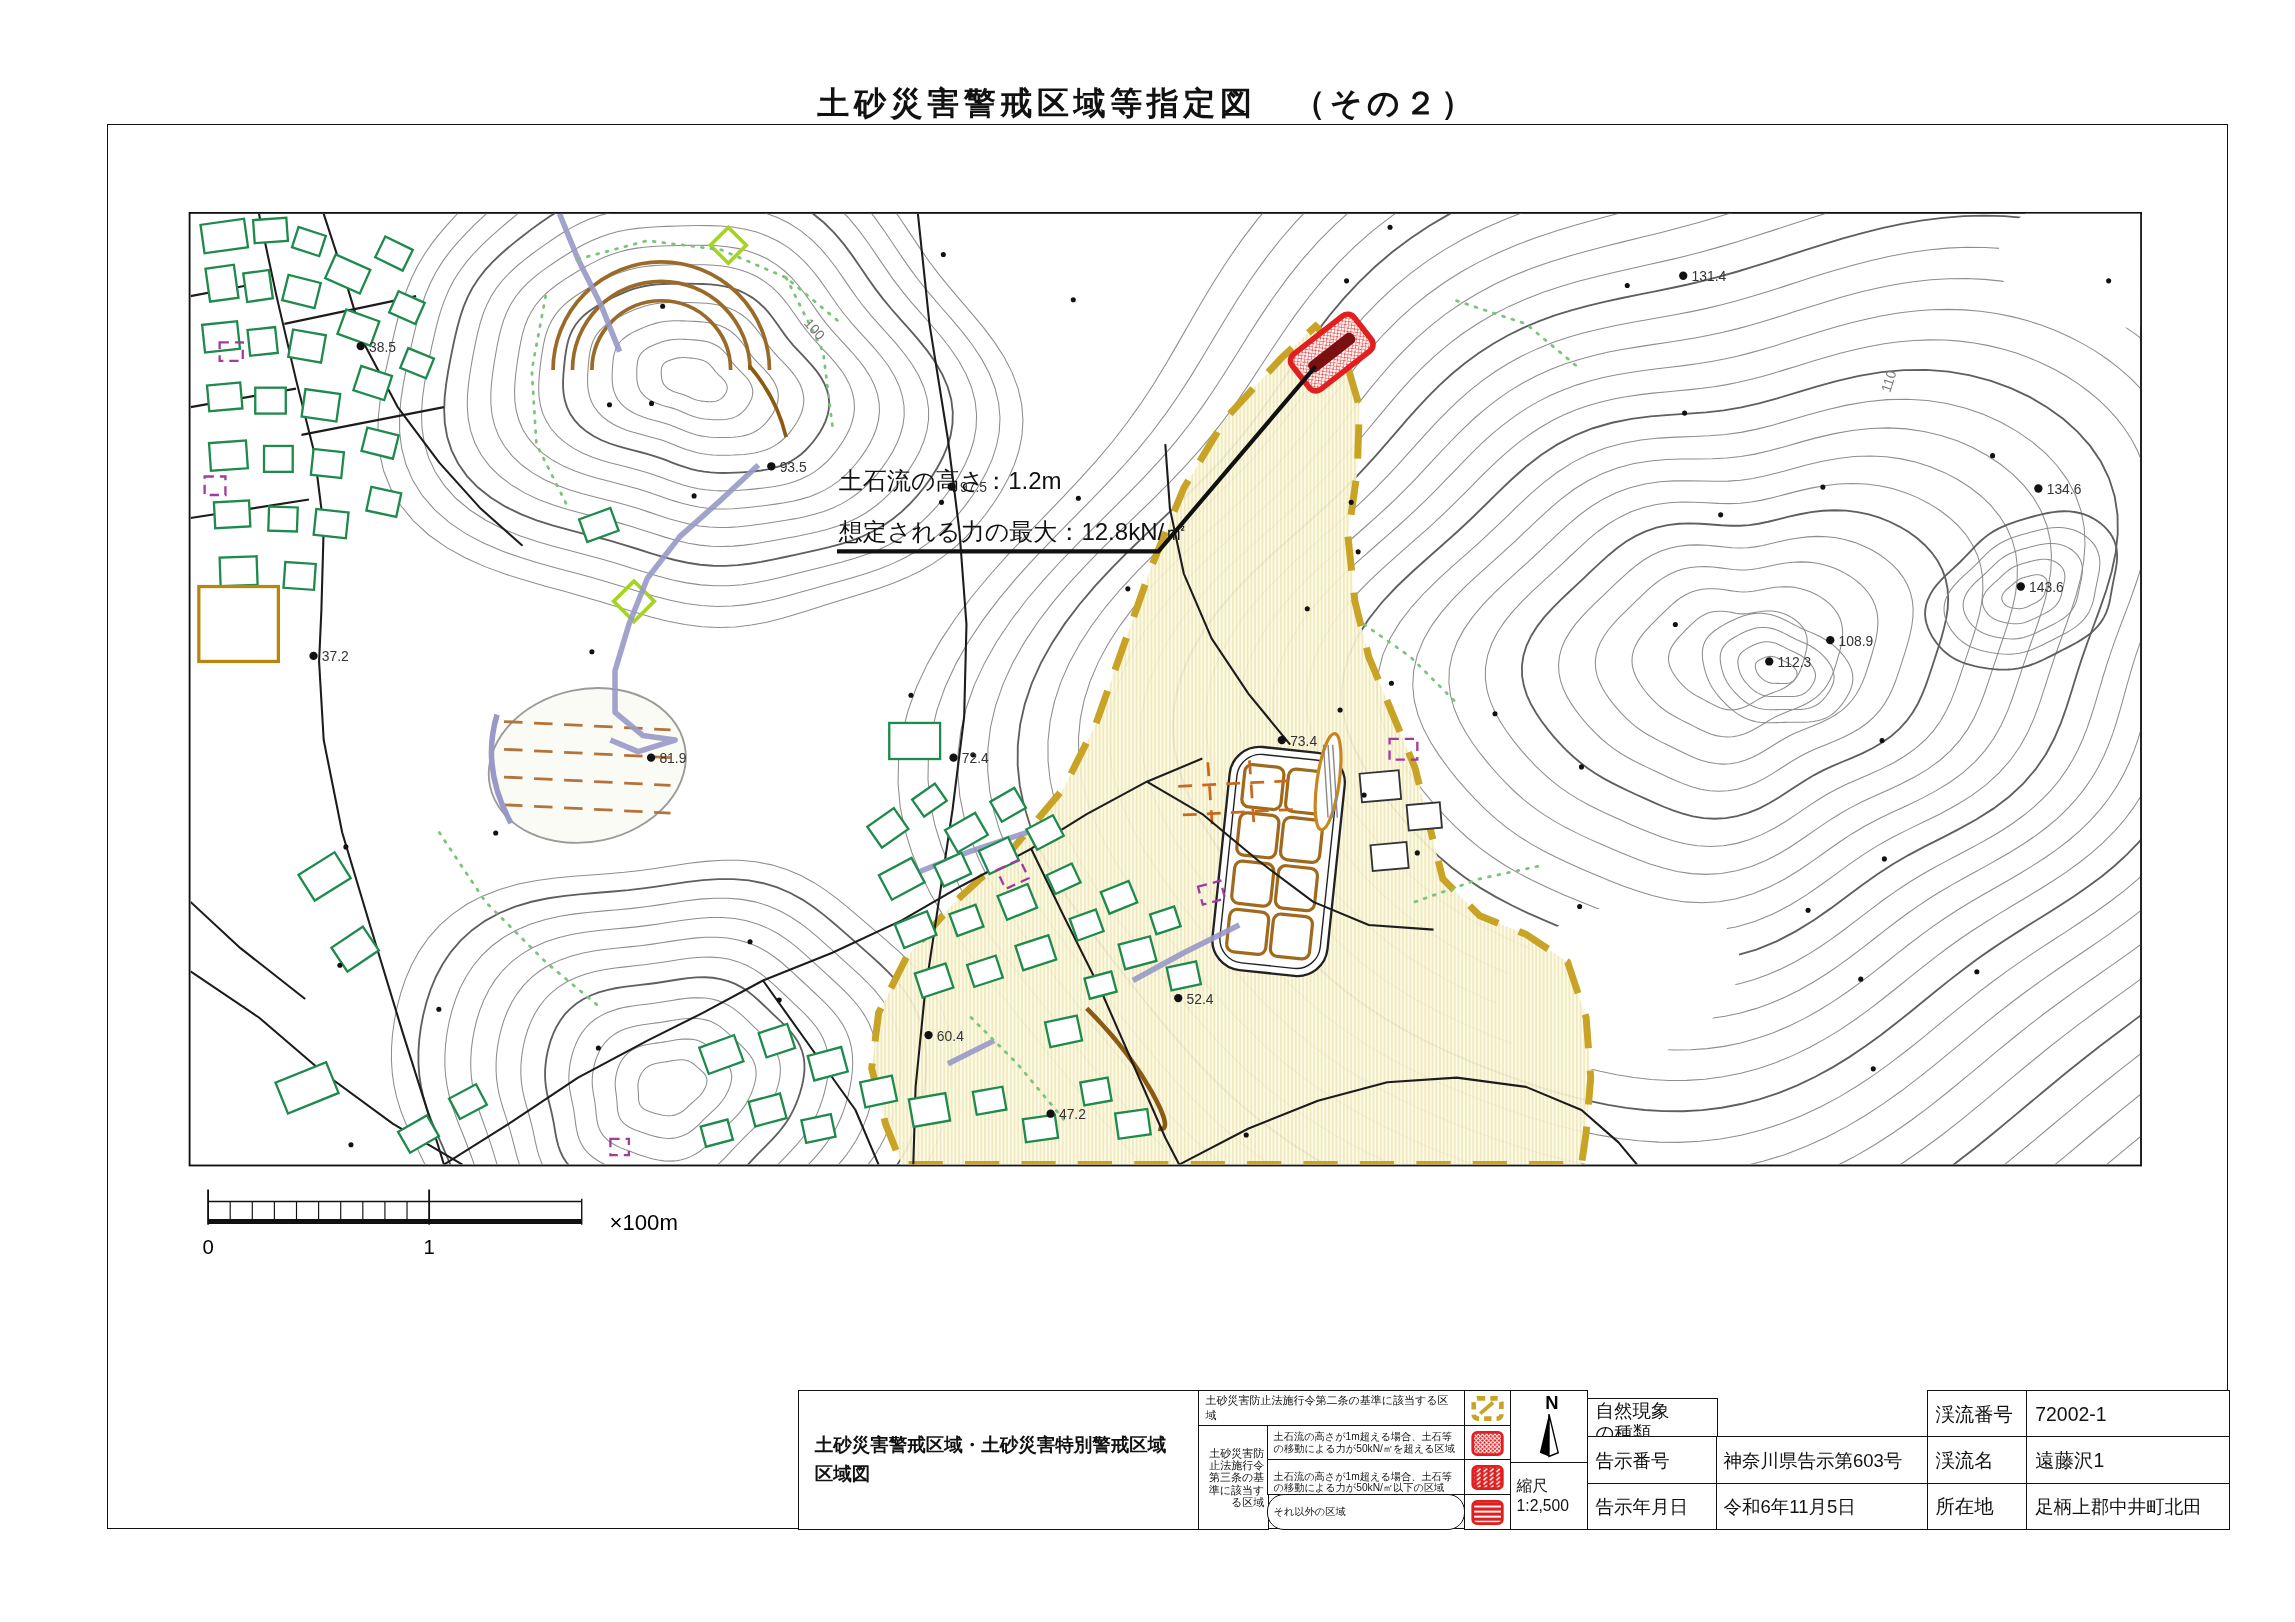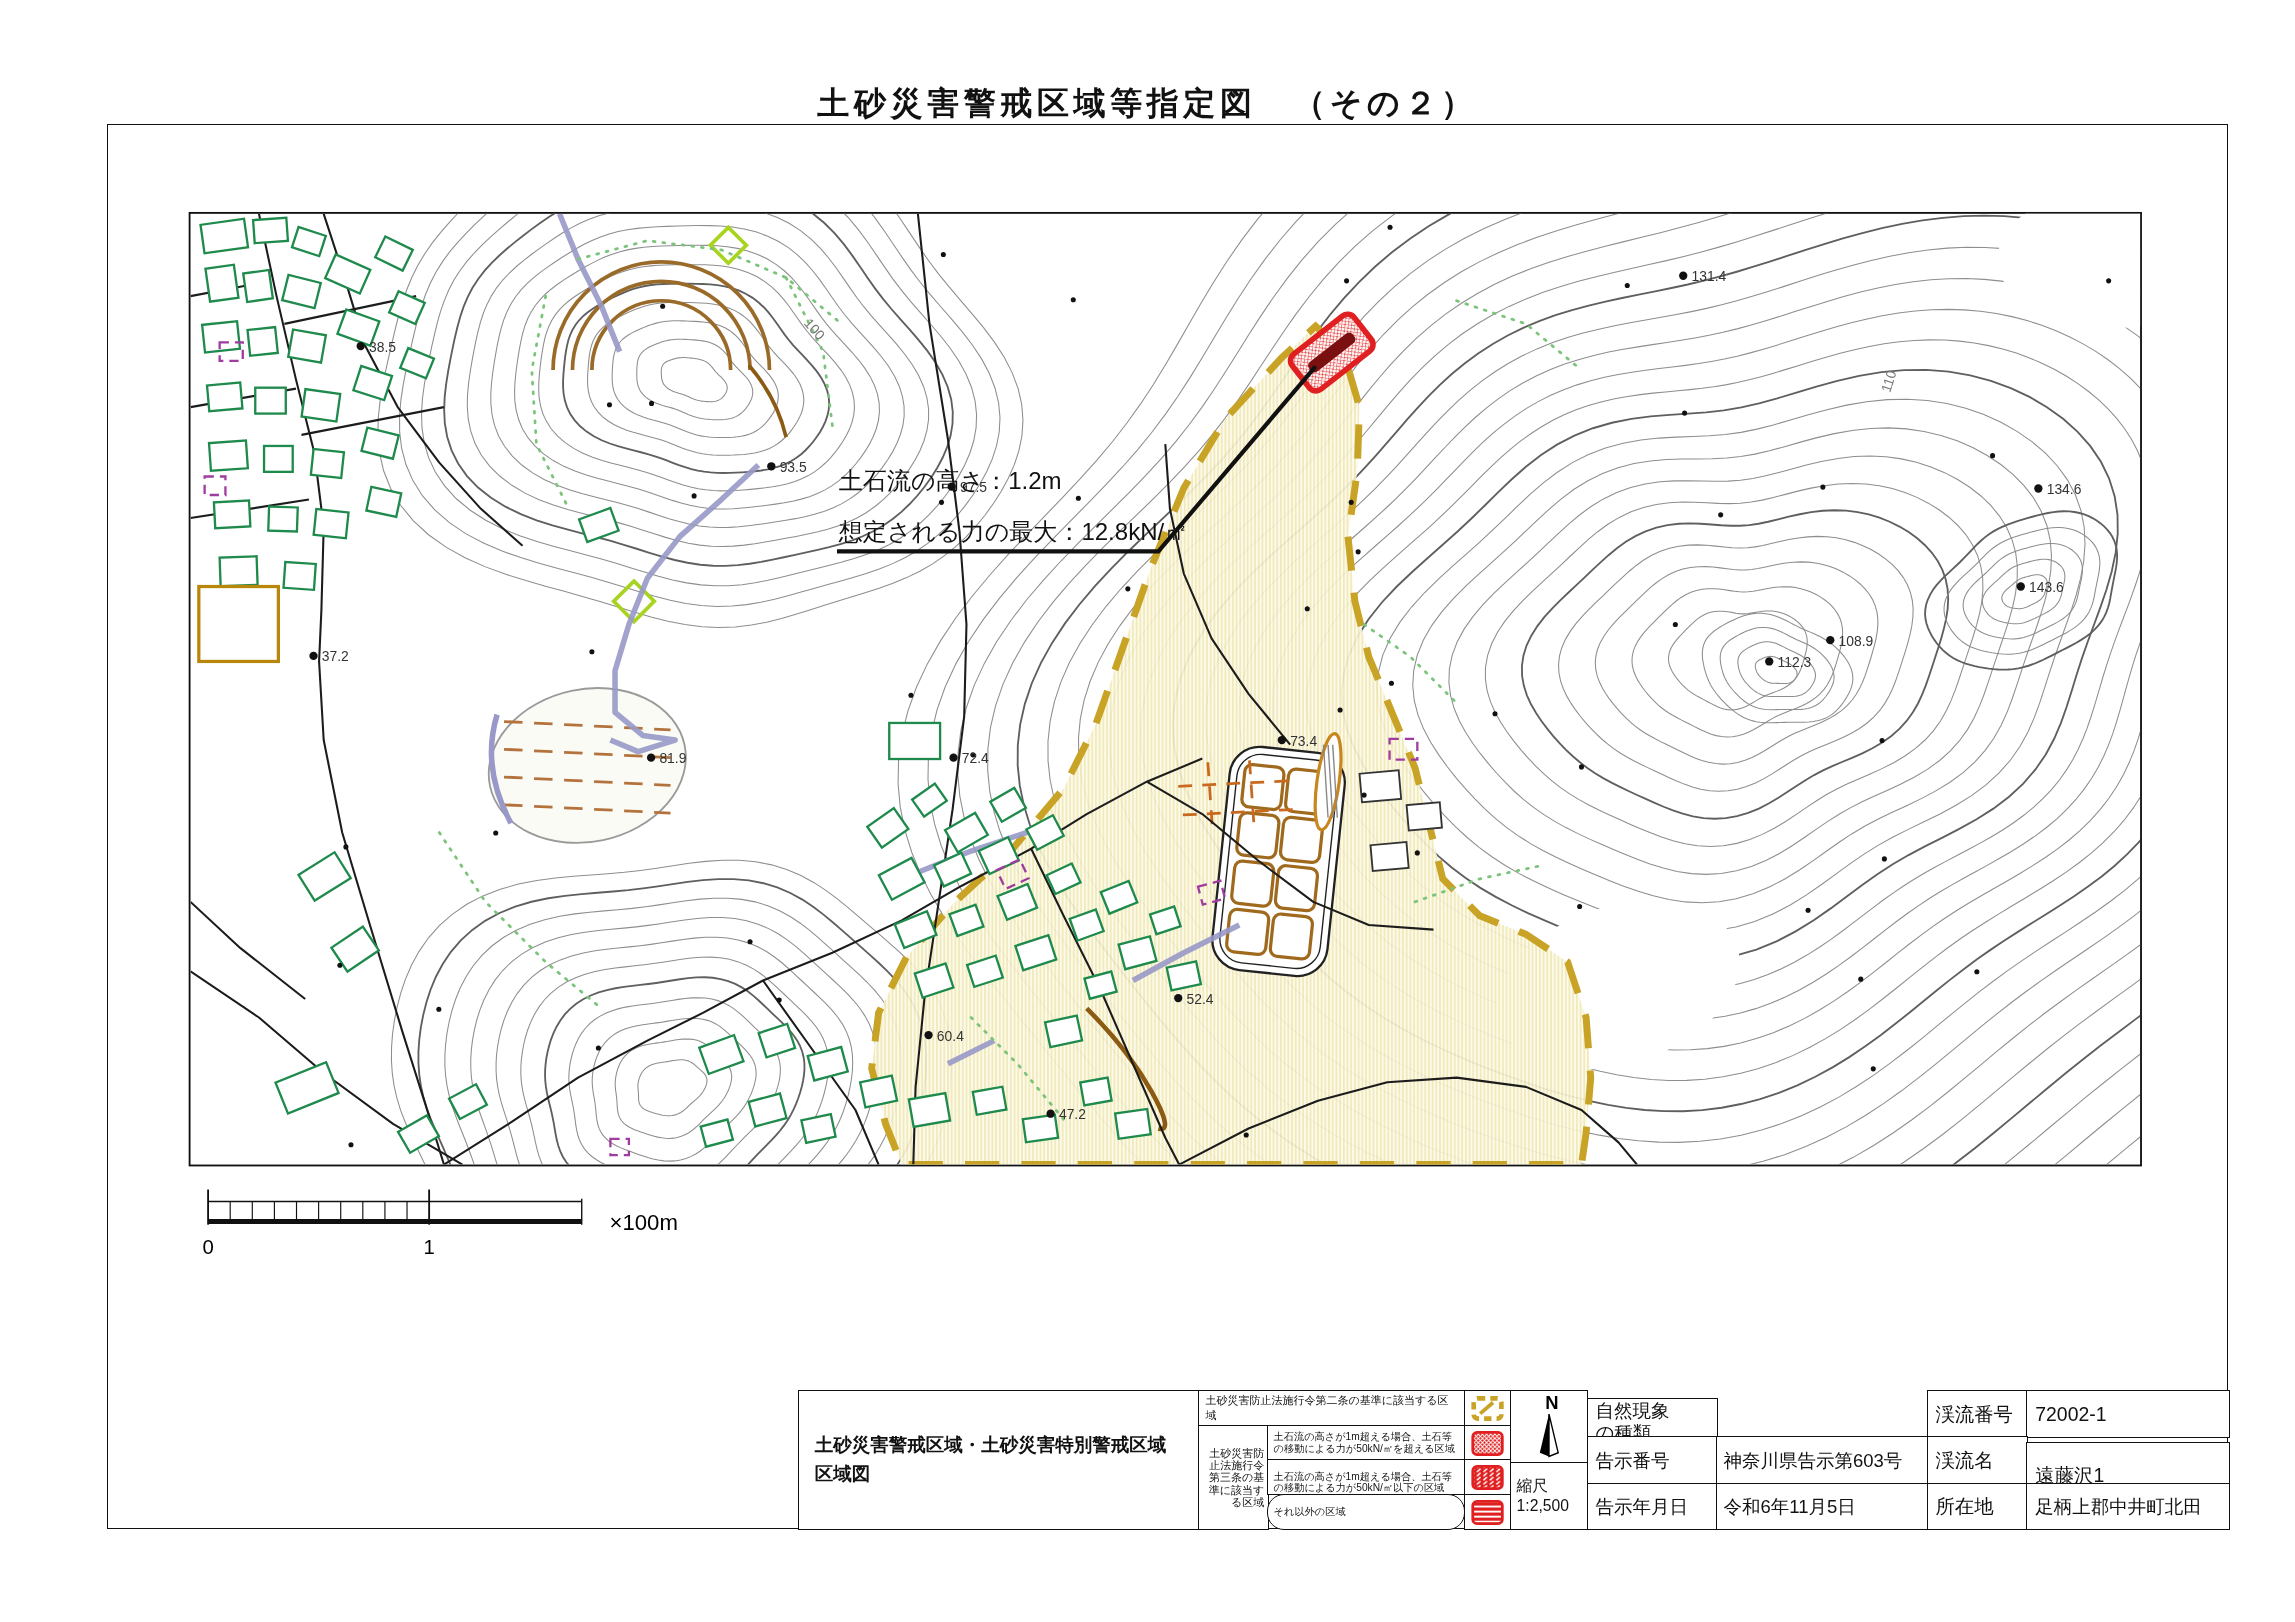--- a/index.html
+++ b/index.html
@@ -28,21 +28,21 @@
   #cell-sw4{left:666px;top:104px;width:48px;height:36px;}
   #cell-north{left:712px;top:0;width:78px;height:73px;justify-content:center;}
   #cell-scale{left:712px;top:72px;width:78px;height:68px;padding:0 5.6px;font-size:15.7px;line-height:1.25;}
   #cell-f1{left:789px;top:0;width:131px;height:48px;padding:0 7.4px;font-size:18.5px;line-height:1.2;margin-top:8px;}
   #cell-g1{left:918px;top:0;width:212px;height:48px;padding:0 8.3px;font-size:19.4px;margin-top:46px;}
   #cell-h1{left:1129px;top:0;width:101px;height:48px;padding:0 7.4px;font-size:19.4px;}
   #cell-i1{left:1228px;top:0;width:204px;height:48px;padding:0 8.3px;font-size:19.4px;}
   #cell-f2{left:789px;top:46px;width:131px;height:48px;padding:0 7.4px;font-size:18.5px;}
   #cell-g2{left:918px;top:46px;width:212px;height:48px;padding:0 6.5px;font-size:18.5px;}
   #cell-h2{left:1129px;top:46px;width:101px;height:48px;padding:0 7.4px;font-size:19.4px;}
-  #cell-i2{left:1228px;top:52px;width:204px;height:48px;padding:0 8.3px;font-size:19.4px;align-items:flex-end;}
+  #cell-i2{left:1228px;top:46px;width:204px;height:48px;padding:0 8.3px;font-size:19.4px;}
   #cell-f3{left:789px;top:93px;width:131px;height:47px;padding:0 7.4px;font-size:18.5px;}
   #cell-g3{left:918px;top:93px;width:212px;height:47px;padding:0 6.5px;font-size:18.5px;}
   #cell-h3{left:1129px;top:93px;width:101px;height:47px;padding:0 7.4px;font-size:19.4px;}
   #cell-i3{left:1228px;top:93px;width:204px;height:47px;padding:0 8.3px;font-size:18.5px;}
   .north-n{font-size:40px;font-weight:bold;}
 </style>
 </head>
 <body>
 
 <svg width="0" height="0" style="position:absolute" aria-hidden="true">

